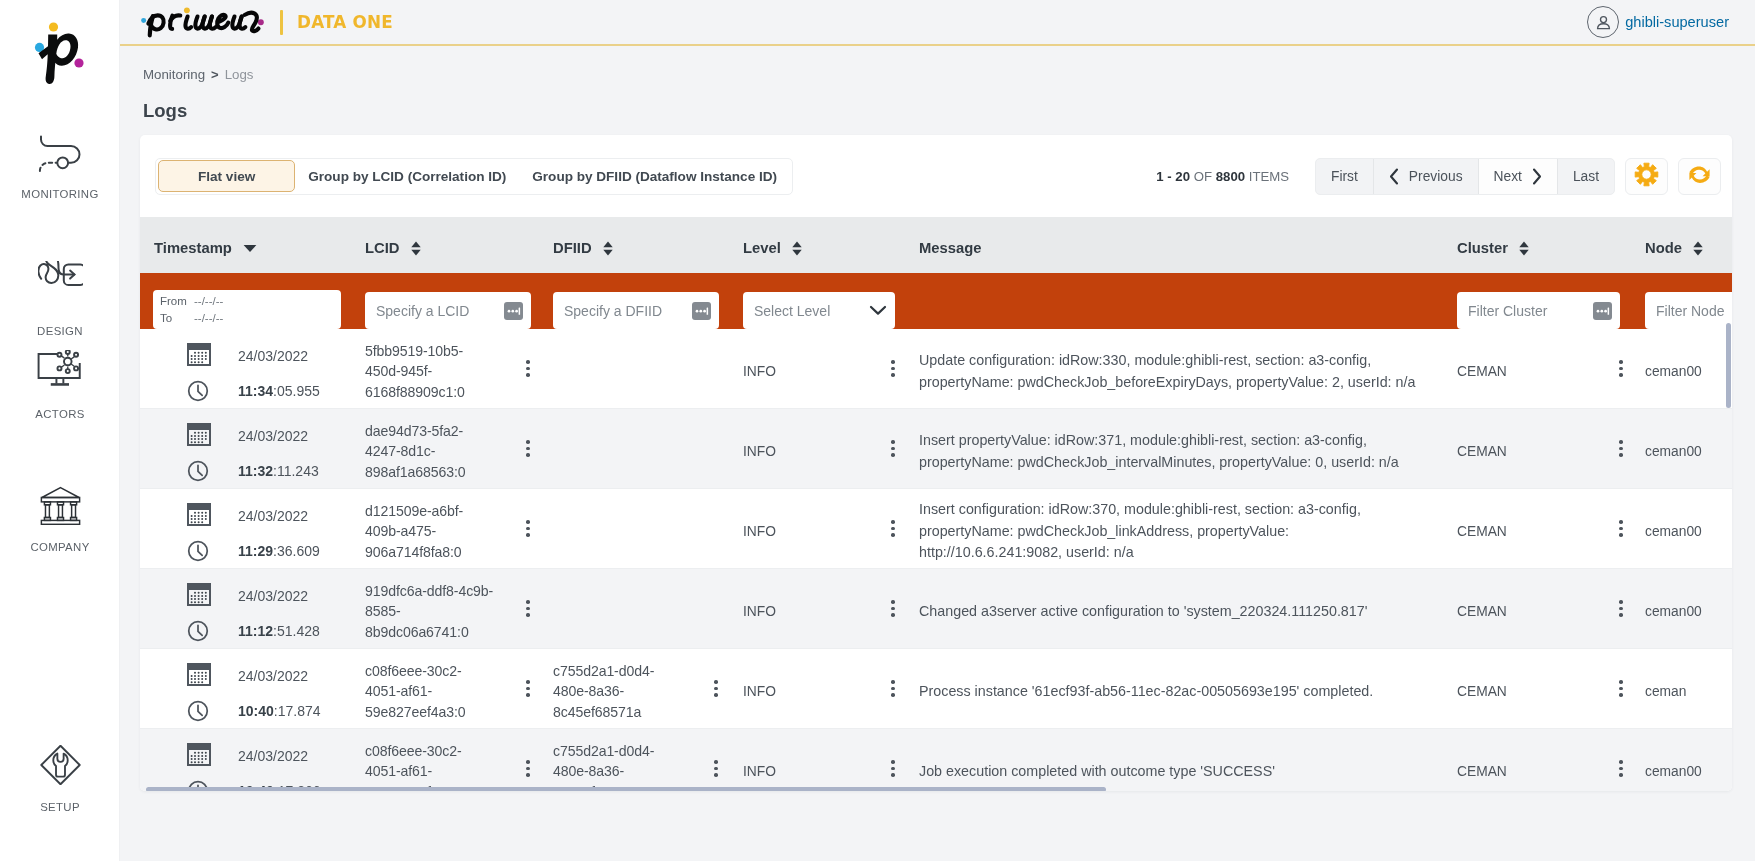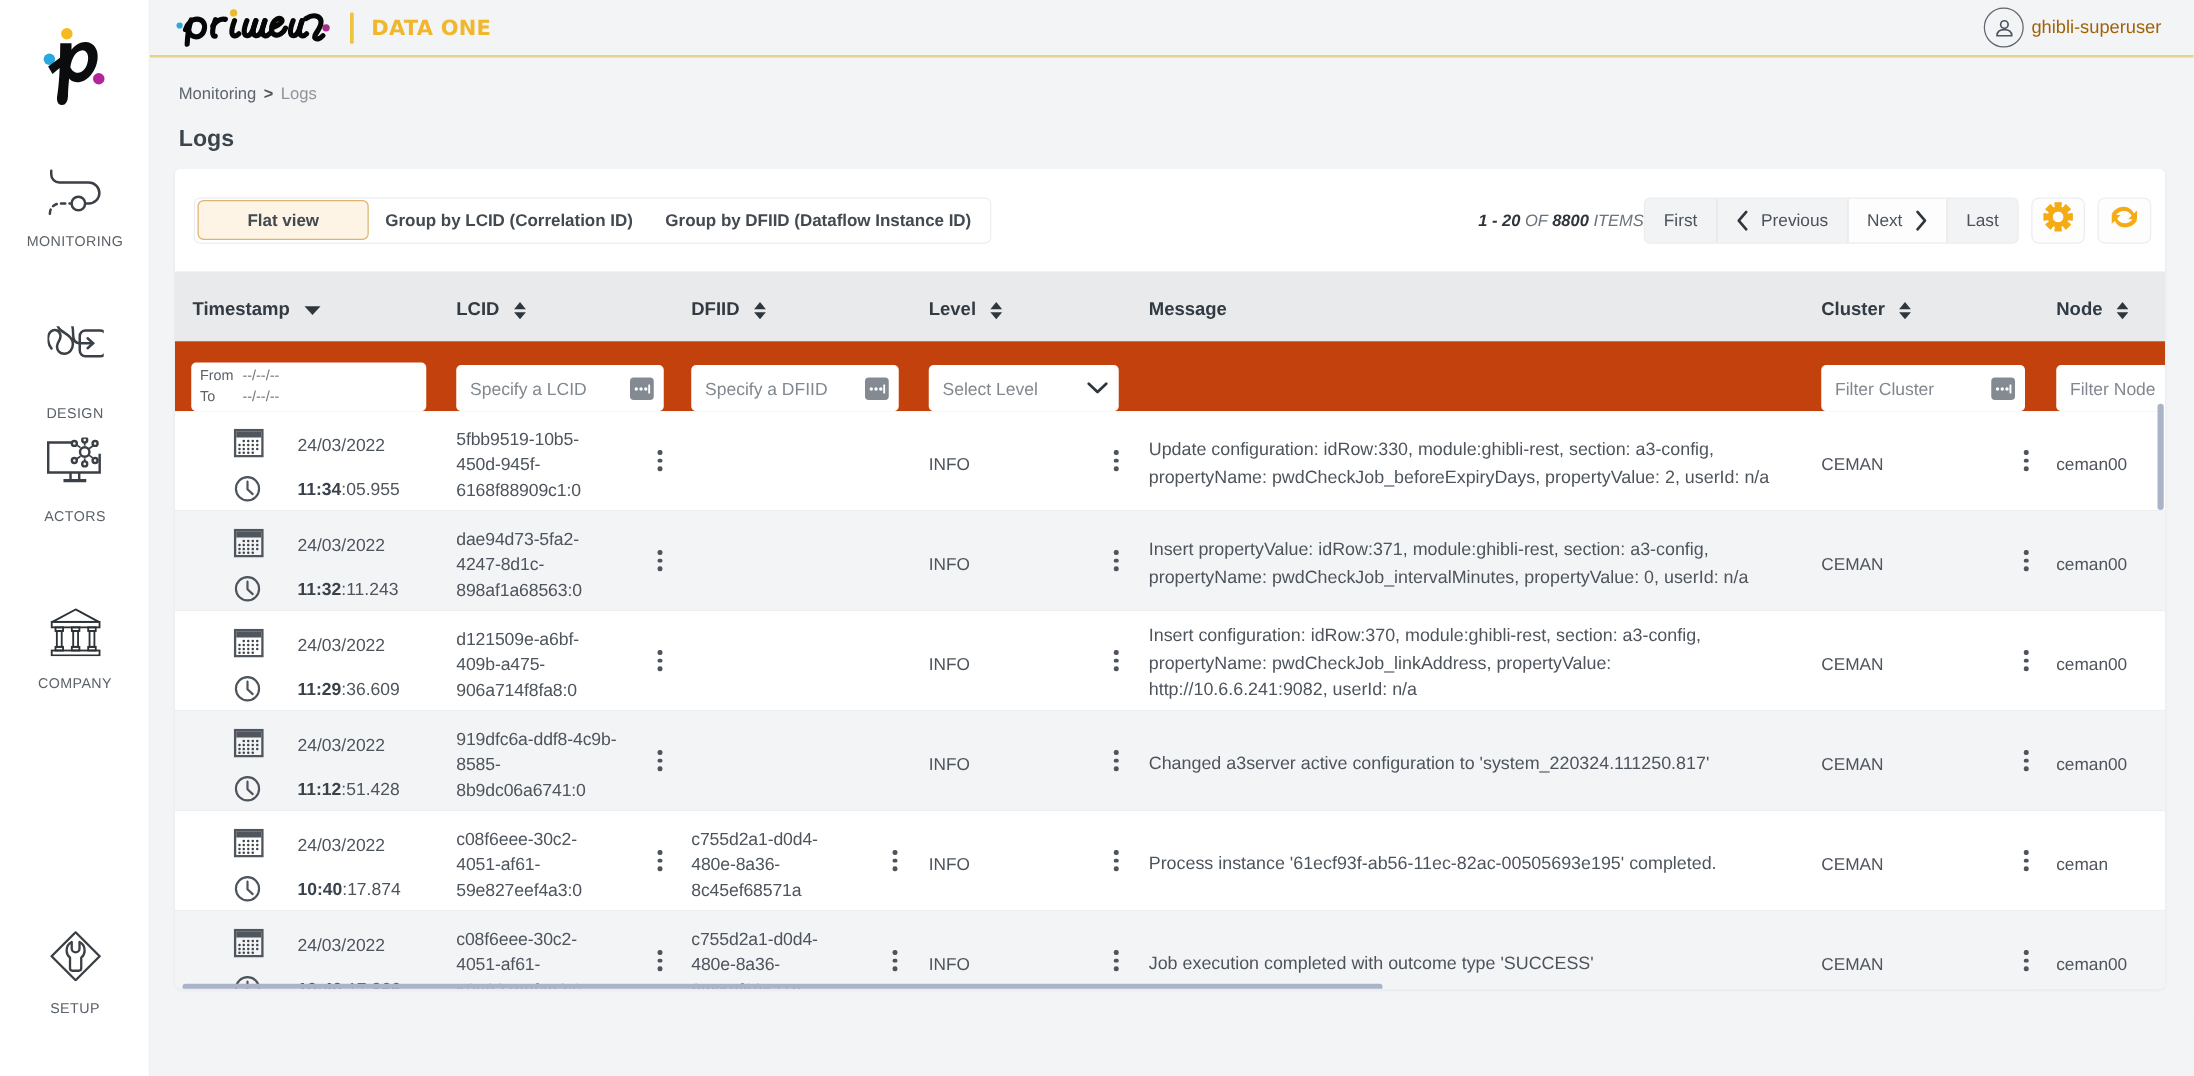--- a/index.html
+++ b/index.html
@@ -30,41 +30,41 @@
   .topbar {
     height:46px; background:#f3f4f6; border-bottom:2px solid #ead18a;
     display:flex; align-items:center; padding:0 26px 0 20px; flex:0 0 46px;
   }
   .brand { display:flex; align-items:center; }
   .brand-logo { margin-right:14px; display:flex; align-items:center; margin-top:-2px;}
   .brand-sep { width:3px; height:25px; background:#eec341; margin-right:14px; border-radius:1px;}
   .brand-sub { color:#f0b72c; font-weight:bold; font-size:16.8px; letter-spacing:0.2px; font-family:"DejaVu Sans", sans-serif;}
   .topbar-right { margin-left:auto; display:flex; align-items:center; gap:6px; }
   .avatar { width:32px; height:32px; border-radius:50%; border:1.4px solid #5f666f; display:flex; align-items:center; justify-content:center;}
-  .username { font-size:14.6px; color:#a16207; }
+  .username { font-size:14.6px; color:#0369a1; }
 
   .content { flex:1; padding: 21px 23px 0 20px; min-width:0; display:flex; flex-direction:column;}
   .breadcrumb { margin-left:3px; font-size:13.3px; color:#8f949b; display:flex; gap:6px; align-items:baseline; height:16px;}
   .breadcrumb .crumb1 { color:#5d646d; }
   .breadcrumb .sep { color:#4e555d; font-weight:bold; font-size:13px;}
   .page-title { margin-left:3px; font-size:18.5px; font-weight:bold; color:#3c444c; margin-top:17px; letter-spacing:0px;}
 
   .card { margin-top:13px; background:#fff; border-radius:5px;
           box-shadow:0 1px 3px rgba(60,70,80,0.07); display:flex; flex-direction:column;
           height:656px; }
 
   
   .toolbar { height:82px; display:flex; align-items:center; padding:0 11px 0 15px; flex:0 0 82px;}
   .viewtabs { display:flex; border:1px solid #eceef0; border-radius:5px; height:37px; align-items:center; padding:2px;}
   .vtab { height:32px; padding:0 13px; display:flex; align-items:center; justify-content:center;
           font-size:13.6px; letter-spacing:-0.02px; font-weight:bold; color:#414951; border-radius:5px; cursor:pointer; white-space:nowrap;}
   .vtab.active { background:#fdf4e6; border:1px solid #dcb372; }
 
   .pager-wrap { margin-left:auto; display:flex; align-items:center; }
-  .items-count { font-size:13.2px; color:#6b727a; margin-right:0; white-space:nowrap;font-style:italic;}
+  .items-count { font-size:13.2px; color:#6b727a; margin-right:26px; white-space:nowrap;}
   .items-count b { color:#2e353c; font-weight:bold;}
   .pagegroup { display:flex; border:1px solid #ebedef; border-radius:5px; overflow:hidden; height:37px; background:#f2f3f5;}
   .pbtn { padding:0 15px; display:flex; align-items:center; gap:10px; font-size:13.8px; color:#4b525a;
           border-right:1px solid #e4e6e8; cursor:pointer; white-space:nowrap; height:100%;}
   .pbtn.light { background:#fdfdfd; }
   .pbtn:last-child { border-right:none; }
   .icon-btn { width:43px; height:37px; border:1px solid #ebedef; border-radius:6px; display:flex;
               align-items:center; justify-content:center; cursor:pointer; background:#fdfdfd; margin-left:10px;}
 
   

